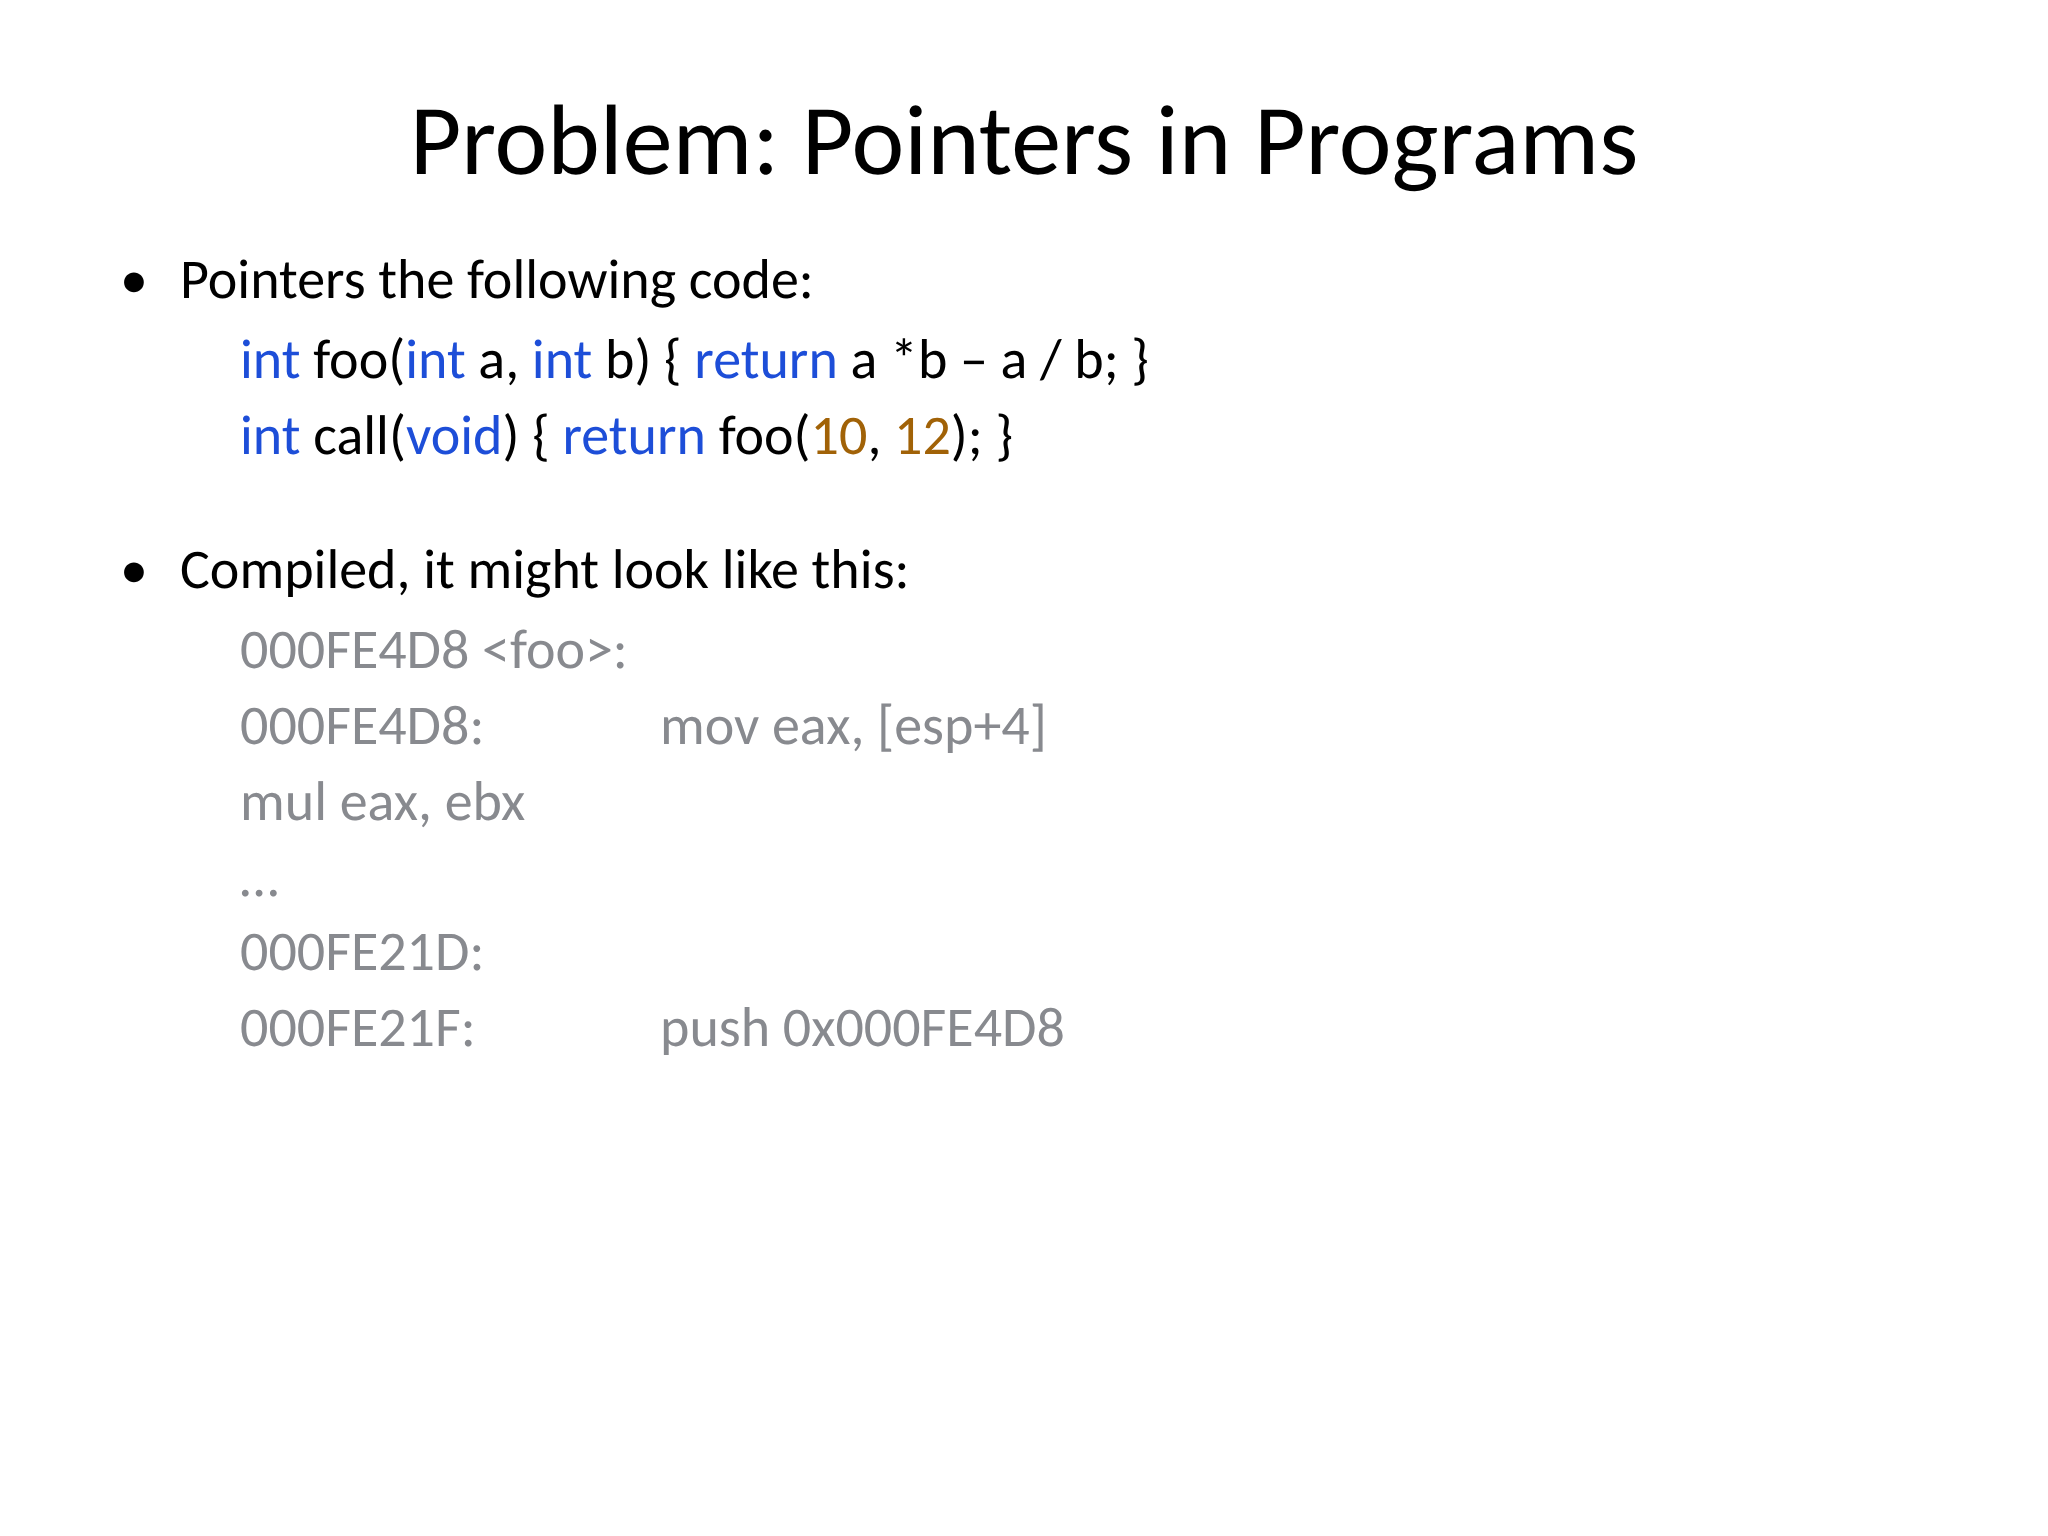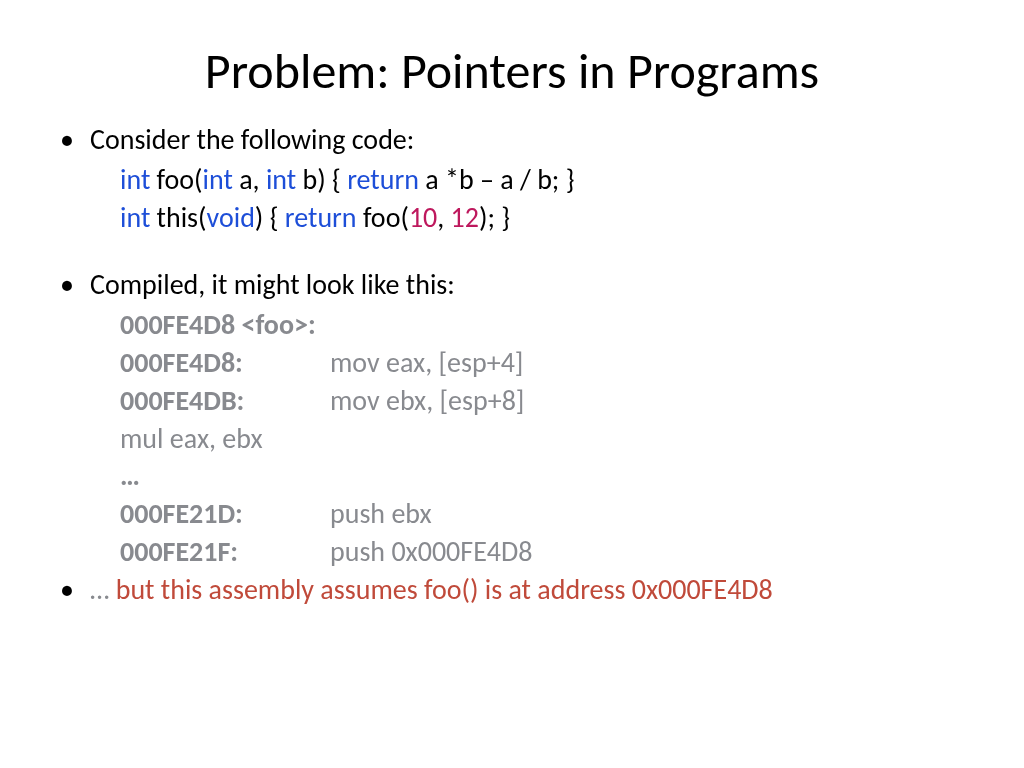--- a/index.html
+++ b/index.html
@@ -26,79 +26,69 @@
   ul { list-style: none; padding-left: 40px; }
   li.bullet::before {
     content: "•";
     position: absolute;
     margin-left: -30px;
     font-size: 28px;
   }
   li.bullet { position: relative; margin-bottom: 2px; }
   .code-block { padding-left: 70px; }
   .kw { color: #1d4ed8; }
-  .num { color: #be185d; }
+  .num { color: #a16207; }
   .asm { color: #888a8f; }
   .asm-row { display: flex; }
-  .asm-addr { width: 210px; flex-shrink: 0; font-weight: bold; }
+  .asm-addr { width: 210px; flex-shrink: 0; }
   .warn { color: #c04a3a; }
   .gap { height: 30px; }
 </style>
 </head>
 <body>
 
 <div class="title">Problem: Pointers in Programs</div>
 
 <div class="content">
   <ul>
-    <li class="bullet">Consider the following code:</li>
+    <li class="bullet">Pointers the following code:</li>
   </ul>
 
   <div class="code-block">
     <span class="kw">int</span><span> foo(</span><span class="kw">int</span><span> a, </span><span class="kw">int</span><span> b) { </span><span class="kw">return</span><span> a *b – a / b; }</span>
   </div>
 
   <div class="code-block">
-    <span class="kw">int</span><span> this(</span><span class="kw">void</span><span>) { </span><span class="kw">return</span><span> foo(</span><span class="num">10</span><span>, </span><span class="num">12</span><span>); }</span>
+    <span class="kw">int</span><span> call(</span><span class="kw">void</span><span>) { </span><span class="kw">return</span><span> foo(</span><span class="num">10</span><span>, </span><span class="num">12</span><span>); }</span>
   </div>
 
   <div class="gap"></div>
 
   <ul>
     <li class="bullet">Compiled, it might look like this:</li>
   </ul>
 
   <div class="code-block asm">
     <div class="asm-row">
         <span class="asm-addr">000FE4D8 &lt;foo&gt;:</span>
         <span></span>
       </div>
     <div class="asm-row">
         <span class="asm-addr">000FE4D8:</span>
         <span>mov eax, [esp+4]</span>
       </div>
     <div class="asm-row">
-        <span class="asm-addr">000FE4DB:</span>
-        <span>mov ebx, [esp+8]</span>
-      </div>
-    <div class="asm-row">
         <span>mul eax, ebx</span>
       </div>
     <div class="asm-row">
         <span class="asm-addr">…</span>
         <span></span>
       </div>
     <div class="asm-row">
         <span class="asm-addr">000FE21D:</span>
-        <span>push ebx</span>
       </div>
     <div class="asm-row">
         <span class="asm-addr">000FE21F:</span>
         <span>push 0x000FE4D8</span>
       </div>
   </div>
 
-  <ul>
-    <li class="bullet">
-      <span class="asm">… </span><span class="warn">but this assembly assumes foo() is at address 0x000FE4D8</span>
-    </li>
-  </ul>
 </div>
 
 </body></html>

